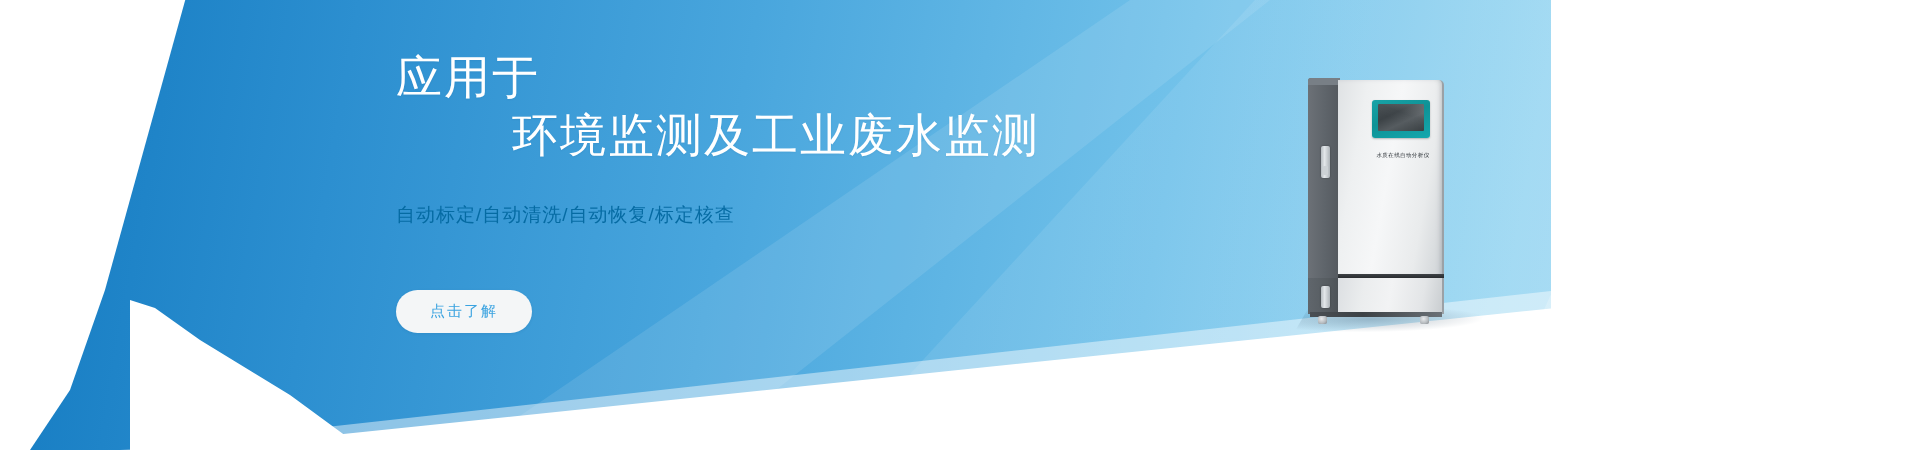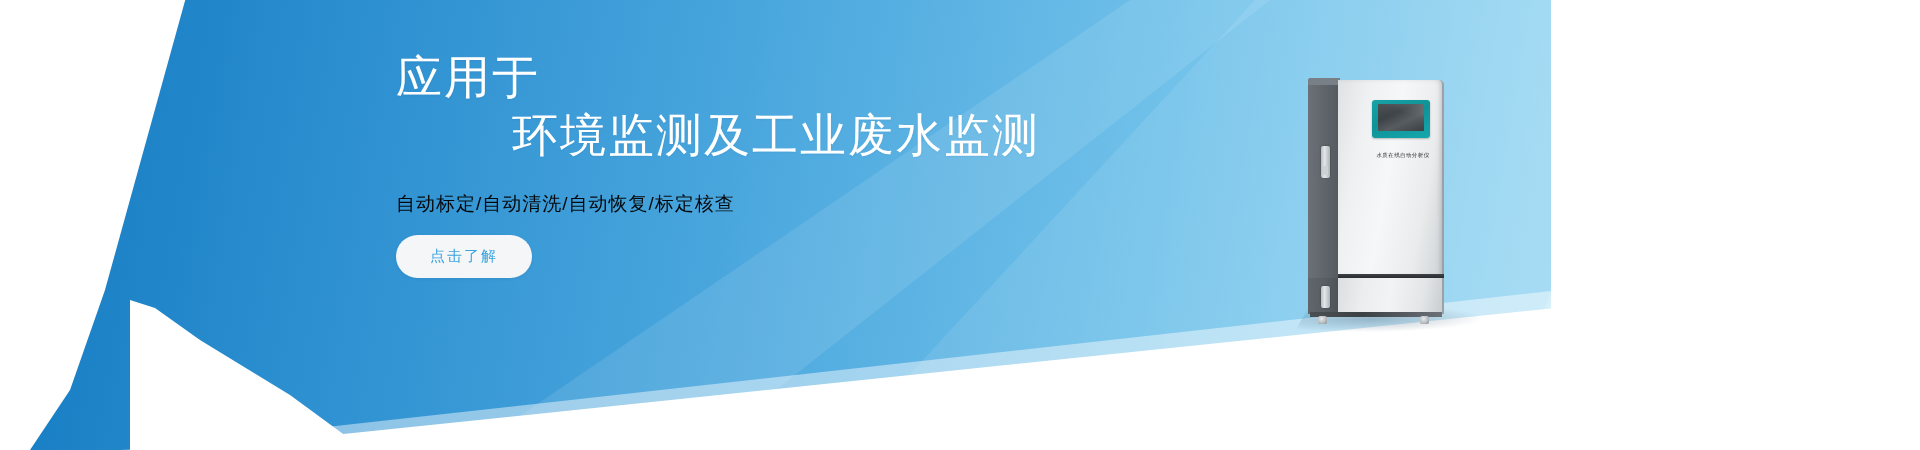--- a/index.html
+++ b/index.html
@@ -65,31 +65,31 @@
     color:#ffffff;
     font-size:46px;
     line-height:58px;
     font-weight:400;
     letter-spacing:2px;
     white-space:nowrap;
     text-shadow:0 1px 2px rgba(0,60,110,0.08);
   }
   .headline .l2{display:block;text-align:center;}
   .subtitle{
-    margin-top:26px;
-    color:#000000;
+    margin-top:37px;
+    color:#0369a1;
     font-size:19px;
     line-height:28px;
     letter-spacing:1px;
     opacity:.95;
     white-space:nowrap;
   }
   .cta{
     display:inline-block;
-    margin-top:17px;
+    margin-top:61px;
     background:#f4f6f7;
     color:#3aa3e0;
     font-size:15px;
     letter-spacing:2px;
     padding:12px 34px;
     border:none;
     border-radius:22px;
     cursor:pointer;
     box-shadow:0 1px 3px rgba(0,70,120,0.10);
     font-family:"Liberation Sans","DejaVu Sans",sans-serif;

